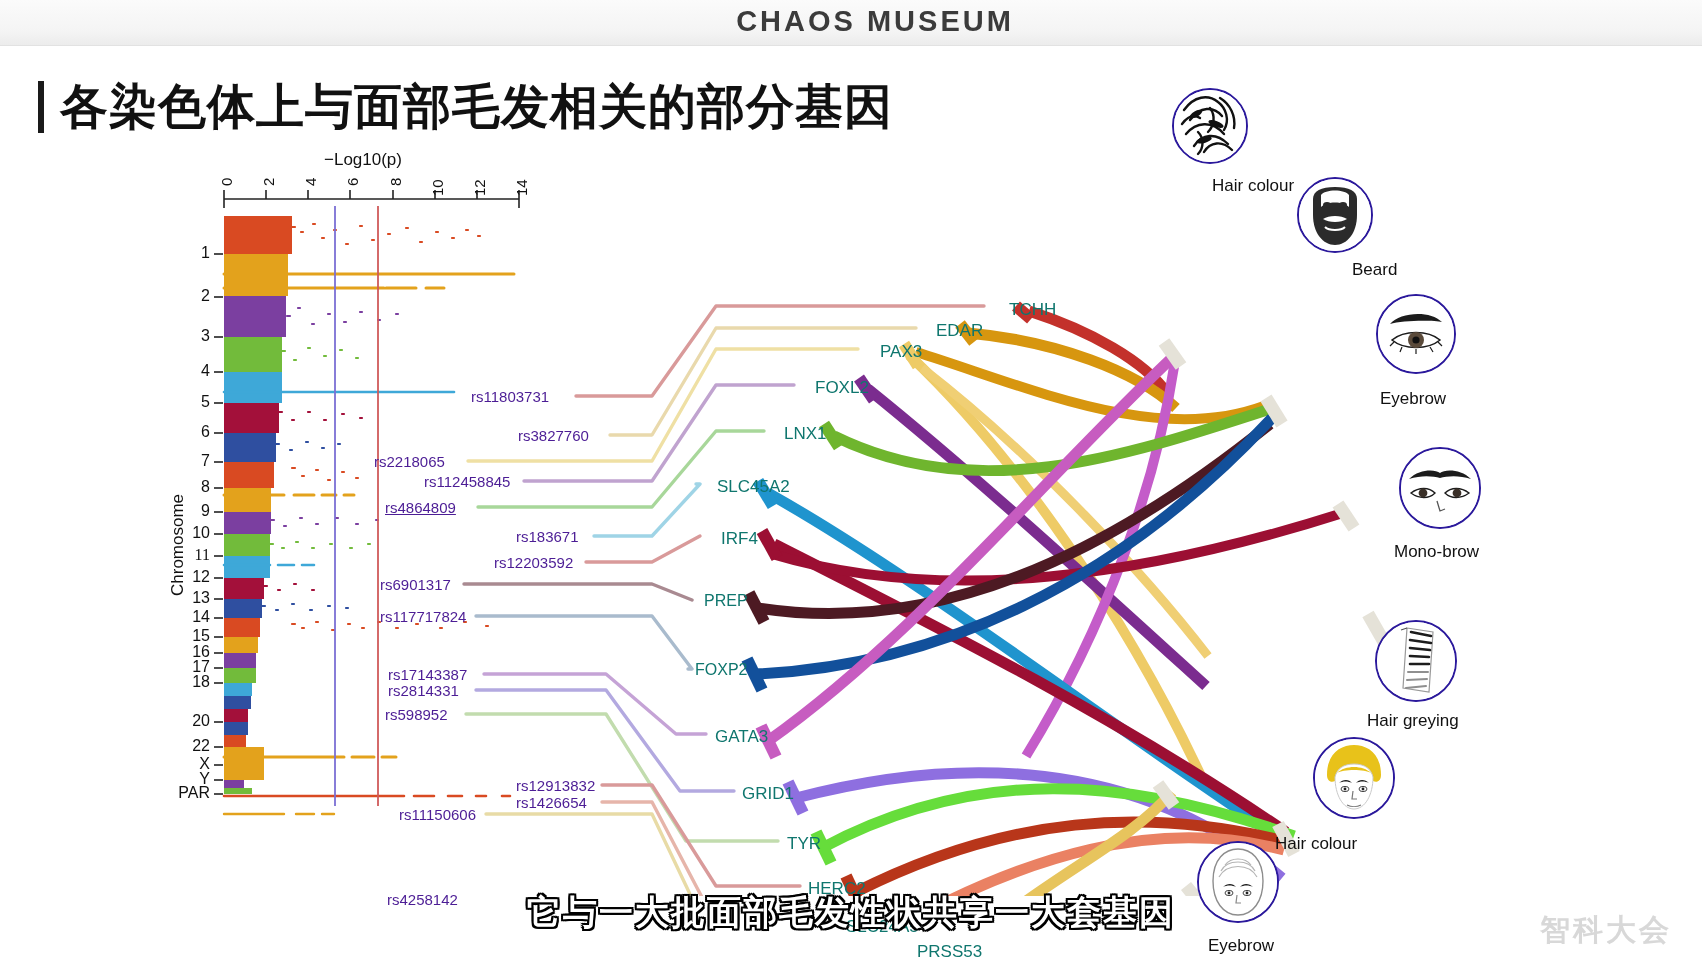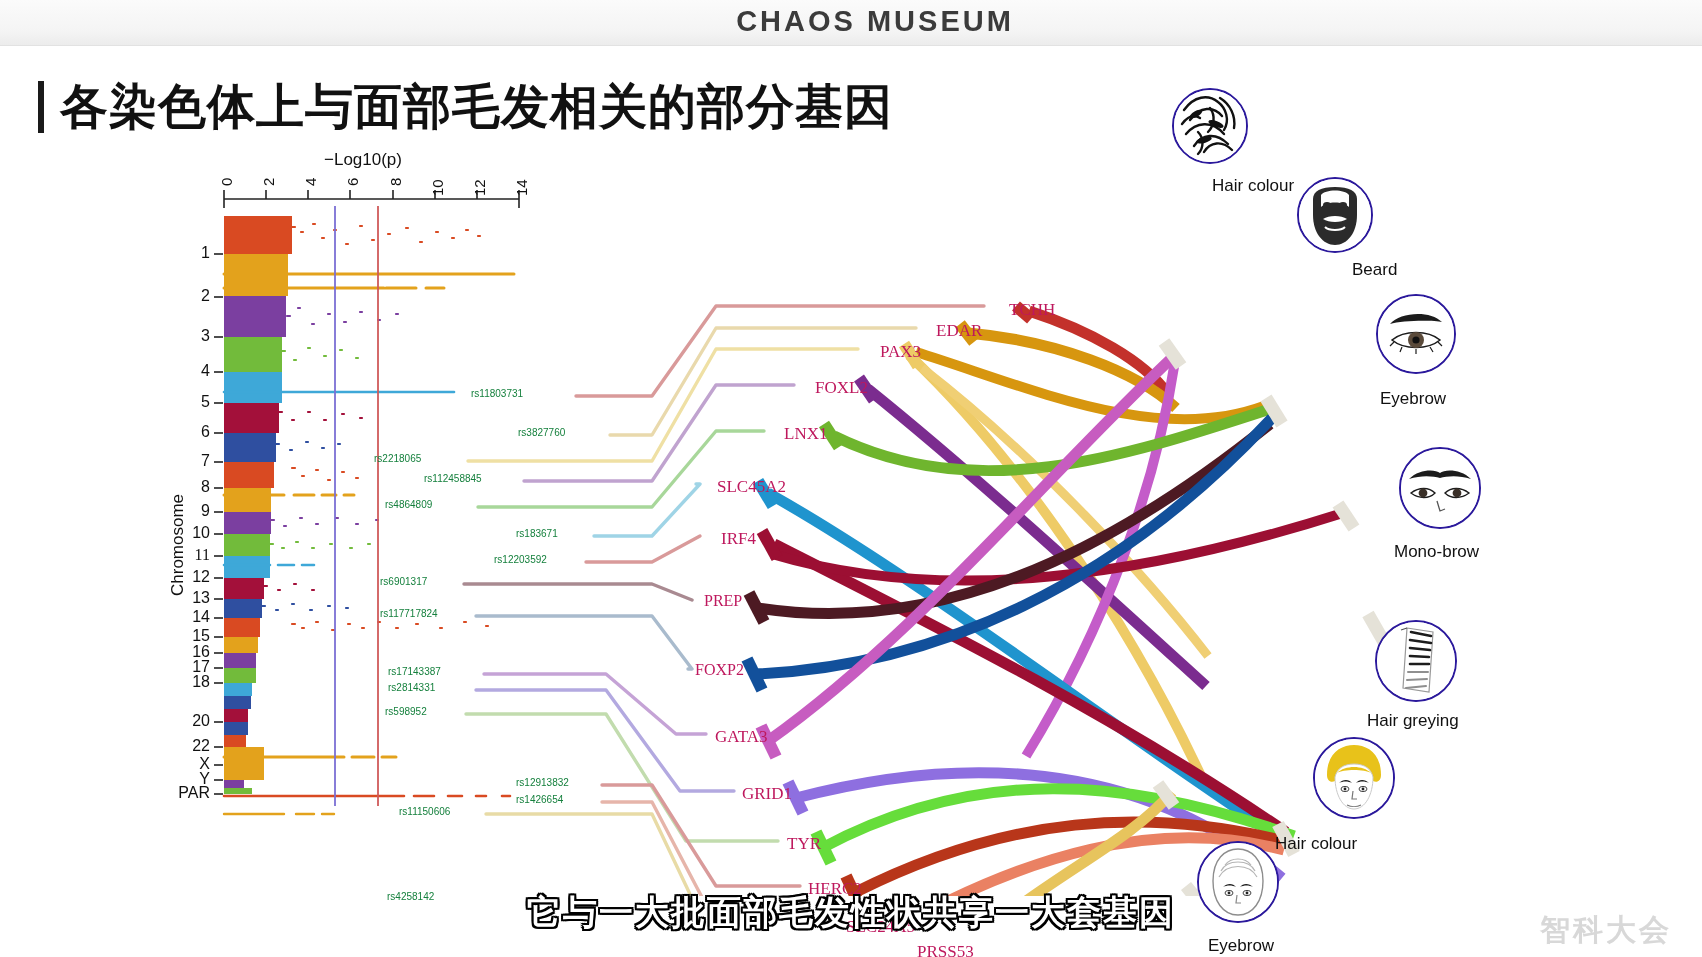--- a/index.html
+++ b/index.html
@@ -46,26 +46,26 @@
     position:absolute; font-size:15px; color:#111;
     font-family:"Liberation Sans", sans-serif;
   }
   .rot90 { transform-origin: left top; transform: rotate(-90deg); }
 
   .chrlabel {
     position:absolute; font-size:16px; color:#111; text-align:right;
     font-family:"Liberation Sans", sans-serif;
   }
   .snplabel {
-    position:absolute; font-size:10px; color:#15803d;
+    position:absolute; font-size:15px; color:#4c1d95;
     font-family:"Liberation Sans", sans-serif; white-space:nowrap;
   }
   .genelabel {
-    position:absolute; font-size:17px; color:#be185d;
-    font-family:Liberation Serif, serif; white-space:nowrap;
+    position:absolute; font-size:17px; color:#0f766e;
+    font-family:Liberation Sans, sans-serif; white-space:nowrap;
   }
   .genelabel.big { font-size:16px; }
 
   .traitlabel {
     position:absolute; font-size:17px; color:#111;
     font-family:"Liberation Sans", sans-serif; white-space:nowrap;
   }
   .traiticon {
     position:absolute; border-radius:50%;
     border:2px solid #2b199c; overflow:hidden; background:#fff;
@@ -353,21 +353,21 @@
   <div class="chrlabel" style="left:144px; top:556px; width:50px;">20</div>
   <div class="chrlabel" style="left:144px; top:581px; width:50px;">22</div>
   <div class="chrlabel" style="left:144px; top:599px; width:50px;">X</div>
   <div class="chrlabel" style="left:144px; top:614px; width:50px;">Y</div>
   <div class="chrlabel" style="left:126px; top:628px; width:68px;">PAR</div>
 
   <div class="snplabel" style="left:455px; top:232px;">rs11803731</div>
   <div class="snplabel" style="left:502px; top:271px;">rs3827760</div>
   <div class="snplabel" style="left:358px; top:297px;">rs2218065</div>
   <div class="snplabel" style="left:408px; top:317px;">rs112458845</div>
-  <div class="snplabel" style="left:369px; top:343px;">rs4864809</div>
+  <div class="snplabel" style="left:369px; top:343px;text-decoration:underline;">rs4864809</div>
   <div class="snplabel" style="left:500px; top:372px;">rs183671</div>
   <div class="snplabel" style="left:478px; top:398px;">rs12203592</div>
   <div class="snplabel" style="left:364px; top:420px;">rs6901317</div>
   <div class="snplabel" style="left:364px; top:452px;">rs117717824</div>
   <div class="snplabel" style="left:372px; top:510px;">rs17143387</div>
   <div class="snplabel" style="left:372px; top:526px;text-align:center;">rs2814331</div>
   <div class="snplabel" style="left:369px; top:550px;">rs598952</div>
   <div class="snplabel" style="left:500px; top:621px;text-align:center;">rs12913832</div>
   <div class="snplabel" style="left:500px; top:638px;">rs1426654</div>
   <div class="snplabel" style="left:383px; top:650px;">rs11150606</div>

